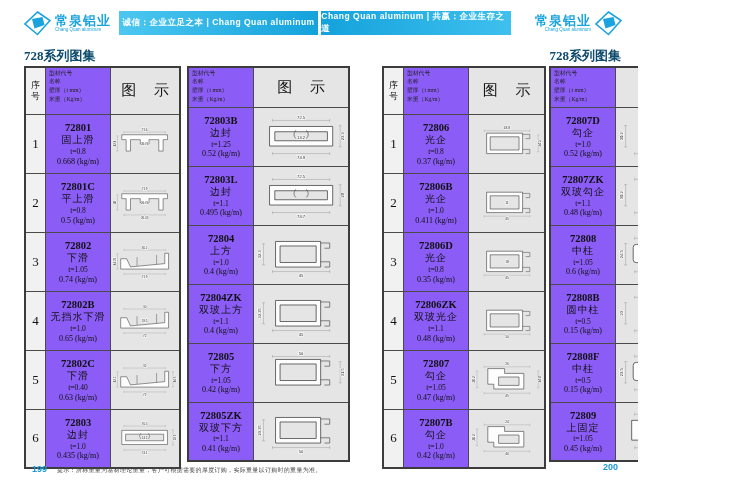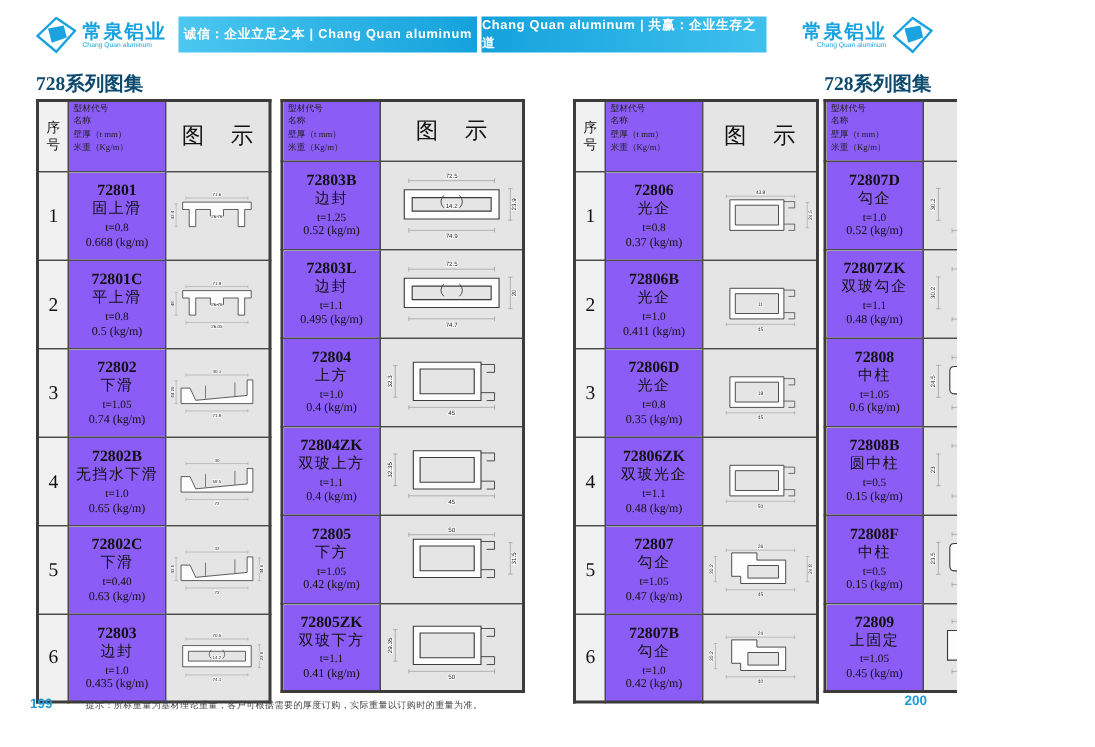--- a/index.html
+++ b/index.html
@@ -36,21 +36,21 @@
   .hline{font-size:5.8px;color:#222;text-align:left;padding:1.5px 0 0 3px;line-height:1.25;font-weight:normal;}
   th.diag{font-size:15px;letter-spacing:7px;font-weight:normal;text-indent:7px;}
   .code{font-size:10.5px;font-weight:bold;line-height:1.25;margin-top:1px;}
   .pname{font-size:10px;line-height:1.25;letter-spacing:1px;}
   .thick{font-size:7.5px;line-height:1.3;color:#111;}
   .weight{font-size:8px;line-height:1.3;color:#111;}
   .diag-svg{width:96%;height:56px;display:block;margin:0 auto;}
   
   .pageno{position:absolute;font-family:"Liberation Sans",sans-serif;font-weight:bold;
           font-size:9px;color:#1a9ad6;}
-  .pageno.l{left:20px;top:464px;} .pageno.r{right:20px;top:462px;text-align:right;}
+  .pageno.l{left:32px;top:464px;} .pageno.r{right:20px;top:462px;text-align:right;}
   .fnote{position:absolute;left:57px;top:466px;font-size:6px;color:#454545;letter-spacing:.3px;}
 </style>
 </head>
 <body>
 
 <div class="page">
 
   <div class="hdr">
     <div class="logo">
       <svg width="27" height="25" viewBox="0 0 27 25">

